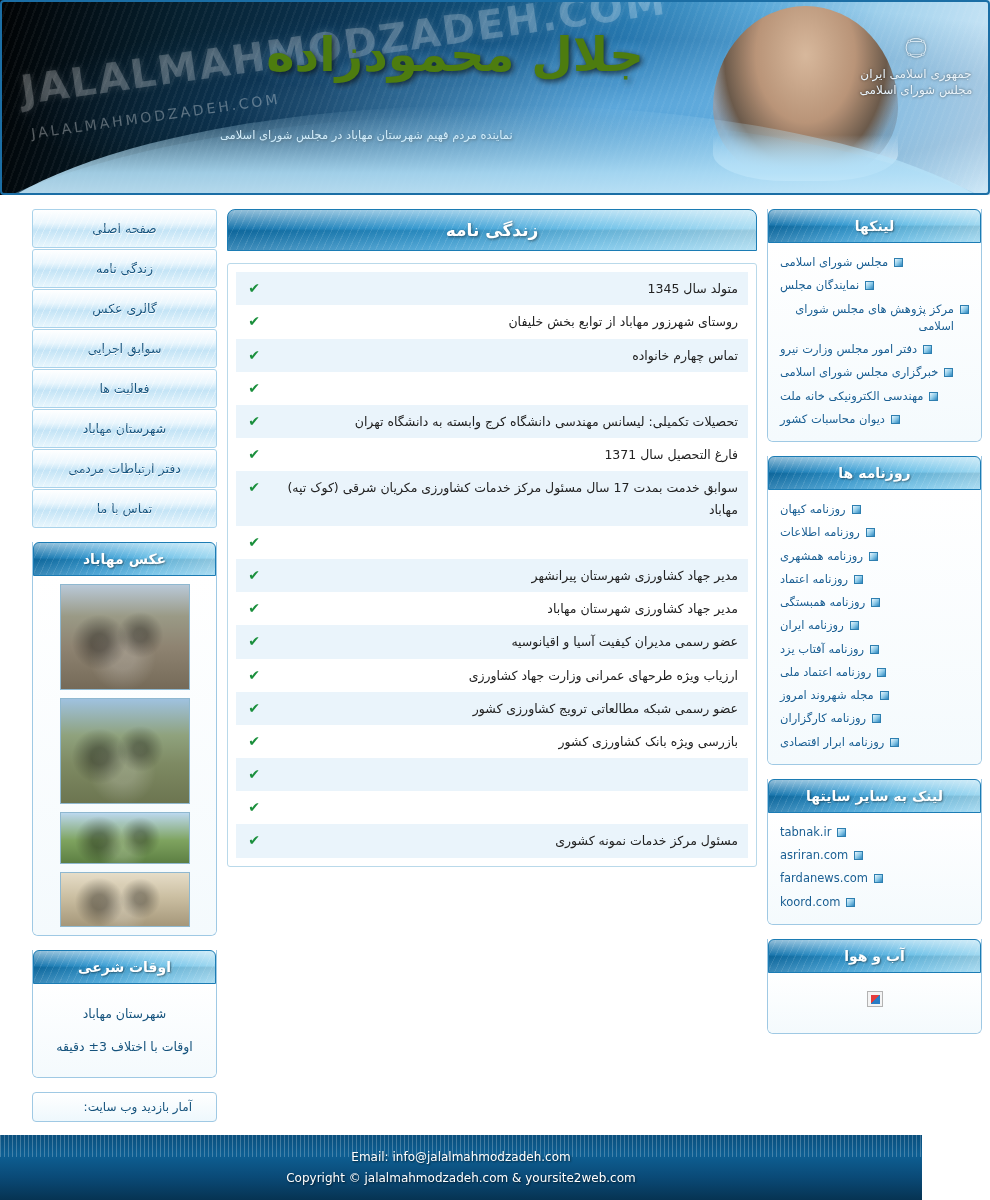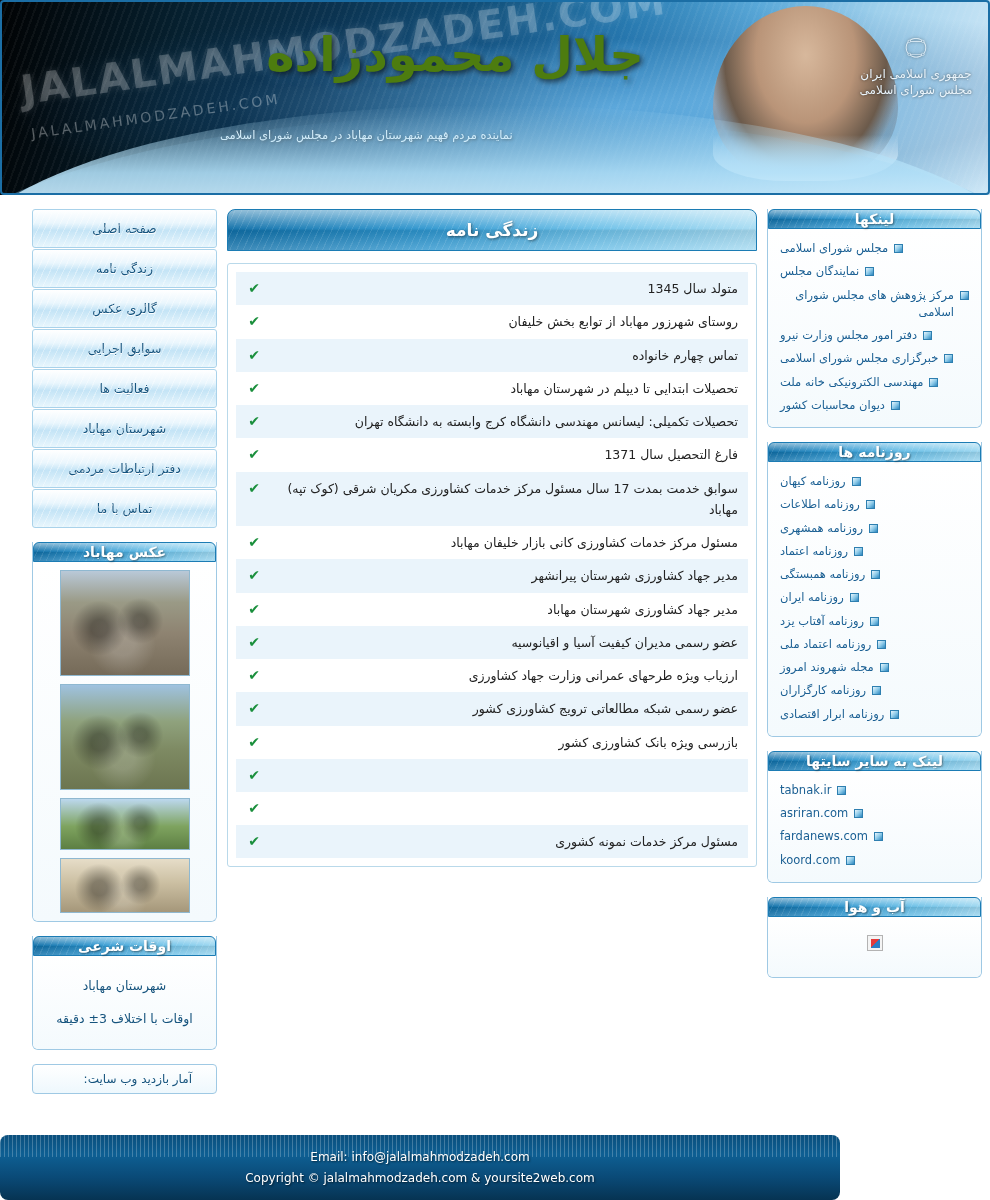--- a/index.html
+++ b/index.html
@@ -138,21 +138,21 @@
   
   .panel {
     margin-bottom: 14px;
     border: 1px solid #9fc9e4;
     border-top: none;
     border-radius: 0 0 6px 6px;
     background: #ffffff;
     overflow: hidden;
   }
   .panel-head {
-    height: 20px;
+    height: 34px;
     display: flex;
     align-items: center;
     justify-content: center;
     color: #ffffff;
     font-size: 14px;
     font-weight: bold;
     text-shadow: 1px 1px 2px rgba(0,0,0,0.45);
     background:
       linear-gradient(180deg, rgba(255,255,255,0.55) 0%, rgba(255,255,255,0.05) 46%, rgba(0,0,0,0.08) 52%, rgba(255,255,255,0.18) 100%),
       linear-gradient(90deg, #0f6fa8 0%, #2e96cf 35%, #65bde6 65%, #9ad6f0 100%);
@@ -315,24 +315,23 @@
     content: "";
     position: absolute; left: 3px; top: 3px; width: 9px; height: 9px;
     background:
       linear-gradient(135deg, #e53b3b 0%, #e53b3b 45%, #2b7dc4 45%, #2b7dc4 100%);
   }
 
   
   .footer {
     position: absolute;
     left: 0; bottom: 0;
-    width: 840px; height: 65px;
+    width: 922px; height: 65px;
     overflow: hidden;
     background: linear-gradient(180deg, #0a4f7d 0%, #0e5f93 30%, #0a4a77 65%, #063352 100%);
-    border-radius: 8px;
   }
   .footer::before {
     content: "";
     position: absolute; left: 0; right: 0; top: 0; height: 22px;
     background-image: repeating-linear-gradient(90deg,
       rgba(255,255,255,0.28) 0 1px, rgba(255,255,255,0) 1px 4px);
     opacity: 0.8;
   }
   .footer-inner {
     position: relative;
@@ -502,37 +501,35 @@
           </li>
         <li>
             <span class="bio-text">روستای شهرزور مهاباد از توابع بخش خلیفان</span>
             <span class="check">✔</span>
           </li>
         <li>
             <span class="bio-text">تماس چهارم خانواده</span>
             <span class="check">✔</span>
           </li>
         <li>
-            <span class="bio-text">تحصیلات ابتدایی تا دیپلم در شهرستان مهاباد</span>
             <span class="check">✔</span>
           </li>
         <li>
             <span class="bio-text">تحصیلات تکمیلی: لیسانس مهندسی دانشگاه کرج وابسته به دانشگاه تهران</span>
             <span class="check">✔</span>
           </li>
         <li>
             <span class="bio-text">فارغ التحصیل سال 1371</span>
             <span class="check">✔</span>
           </li>
         <li>
             <span class="bio-text">سوابق خدمت بمدت 17 سال مسئول مرکز خدمات کشاورزی مکریان شرقی (کوک تپه) مهاباد</span>
             <span class="check">✔</span>
           </li>
         <li>
-            <span class="bio-text">مسئول مرکز خدمات کشاورزی کانی بازار خلیفان مهاباد</span>
             <span class="check">✔</span>
           </li>
         <li>
             <span class="bio-text">مدیر جهاد کشاورزی شهرستان پیرانشهر</span>
             <span class="check">✔</span>
           </li>
         <li>
             <span class="bio-text">مدیر جهاد کشاورزی شهرستان مهاباد</span>
             <span class="check">✔</span>
           </li>

